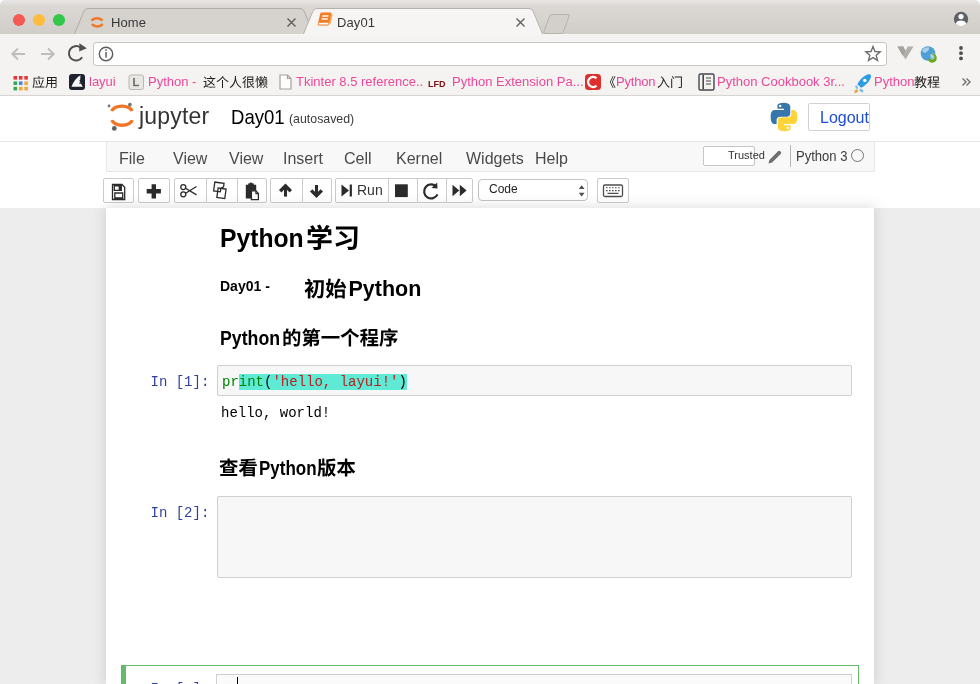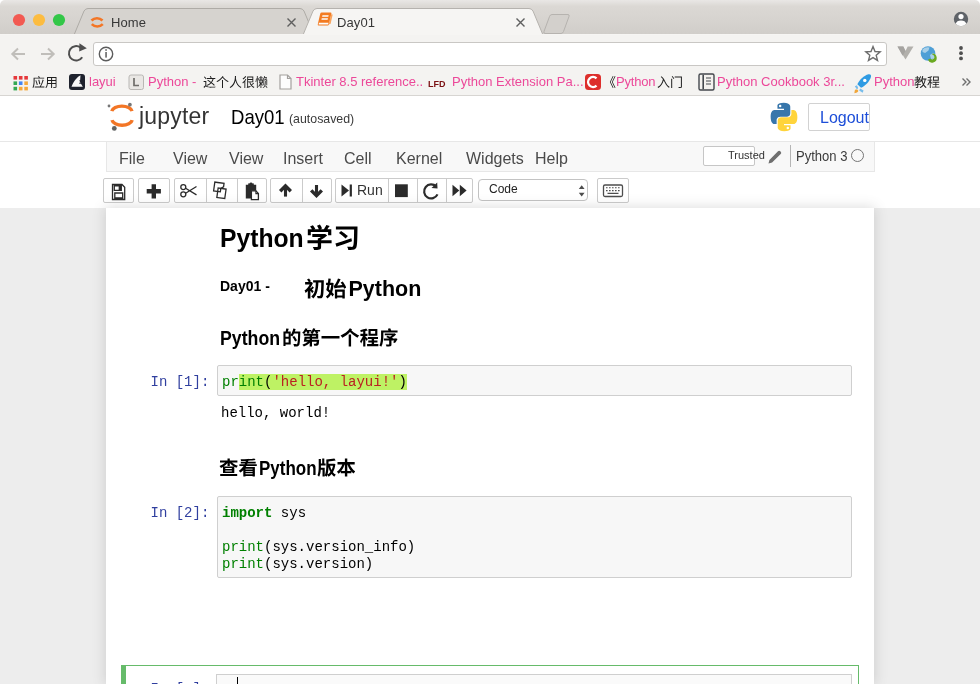--- a/index.html
+++ b/index.html
@@ -24,21 +24,21 @@
 
 #nbbg{left:0;top:208px;width:980px;height:476px;background:#ededed}
 #page{left:106px;top:208px;width:768px;height:476px;background:#fff;box-shadow:0 0 12px 1px rgba(87,87,87,.2)}
 .hd{position:absolute;font-weight:bold;color:#000;white-space:nowrap;transform-origin:0 0;line-height:1}
 .mono{position:absolute;font-family:"Liberation Mono",monospace;font-size:14px;line-height:17px;white-space:pre;color:#000}
 .prompt{position:absolute;font-family:"Liberation Mono",monospace;font-size:14px;color:#303f9f;white-space:pre}
 .inbox{position:absolute;background:#f7f7f7;border:1px solid #cfcfcf;border-radius:2px}
 .kw{color:#008000;font-weight:bold}
 .bi{color:#008000}
 .str{color:#ba2121}
-.sel{background:#bef264}
+.sel{background:#5eead4}
 </style></head><body>
 <div id="stage">
 
 <div class="abs" id="frame"></div>
 <svg class="abs" id="tabsvg" width="980" height="35" viewBox="0 0 980 35">
 
   <path d="M74,35 L84,11 Q85.5,8.5 88,8.5 L300,8.5 Q302.5,8.5 304,11 L314,35 Z" fill="#d6d3cf" stroke="#abc" stroke-width="1" stroke-opacity="0"></path>
       <path d="M74,35 L84,11 Q85.5,8.5 88,8.5 L300,8.5 Q302.5,8.5 304,11 L314,35 Z" fill="none" stroke="#aeaba6" stroke-width="1"></path>
 
   <path d="M303,35 L313,11 Q314.5,8.5 317,8.5 L529,8.5 Q531.5,8.5 533,11 L543,35 Z" fill="#f6f5f3" stroke="#b5b2ae" stroke-width="1"></path>
@@ -312,22 +312,18 @@
 <div class="abs hd" style="left:220px;top:328px;font-size:20px;transform:scaleX(.886)">Python</div>
 <div class="abs hd" style="left:258.5px;top:458.1px;font-size:20px;transform:scaleX(.85)">Python</div>
 
 <div class="abs prompt" style="left:150.5px;top:373.5px">In [1]:</div>
 <div class="abs inbox" style="left:217px;top:365px;width:635px;height:31px"></div>
 <div class="abs mono" style="left:222px;top:373.5px"><span class="bi">pr<span class="sel">int</span></span><span class="sel">(<span class="str">'hello, layui!'</span>)</span></div>
 <div class="abs mono" style="left:221px;top:404.5px">hello, world!</div>
 
 <div class="abs prompt" style="left:150.5px;top:504.5px">In [2]:</div>
 <div class="abs inbox" style="left:217px;top:496px;width:635px;height:82px"></div>
-<div class="abs mono" style="left:222px;top:504.5px"><span class="kw">import</span> sys
-
-<span class="bi">print</span>(sys.version_info)
-<span class="bi">print</span>(sys.version)</div>
 
 <div class="abs" style="left:121px;top:665px;width:738px;height:30px;border:1px solid #66bb6a;background:#fff"></div>
 <div class="abs" style="left:121px;top:665px;width:5px;height:19px;background:#66bb6a"></div>
 <div class="abs prompt" style="left:150.5px;top:681px">In [ ]:</div>
 <div class="abs" style="left:216px;top:674px;width:636px;height:12px;background:#fafafa;border:1px solid #cfcfcf;border-bottom:none"></div>
 <div class="abs" style="left:237px;top:677px;width:1px;height:7px;background:#000"></div>
 </div>
 </body></html>

